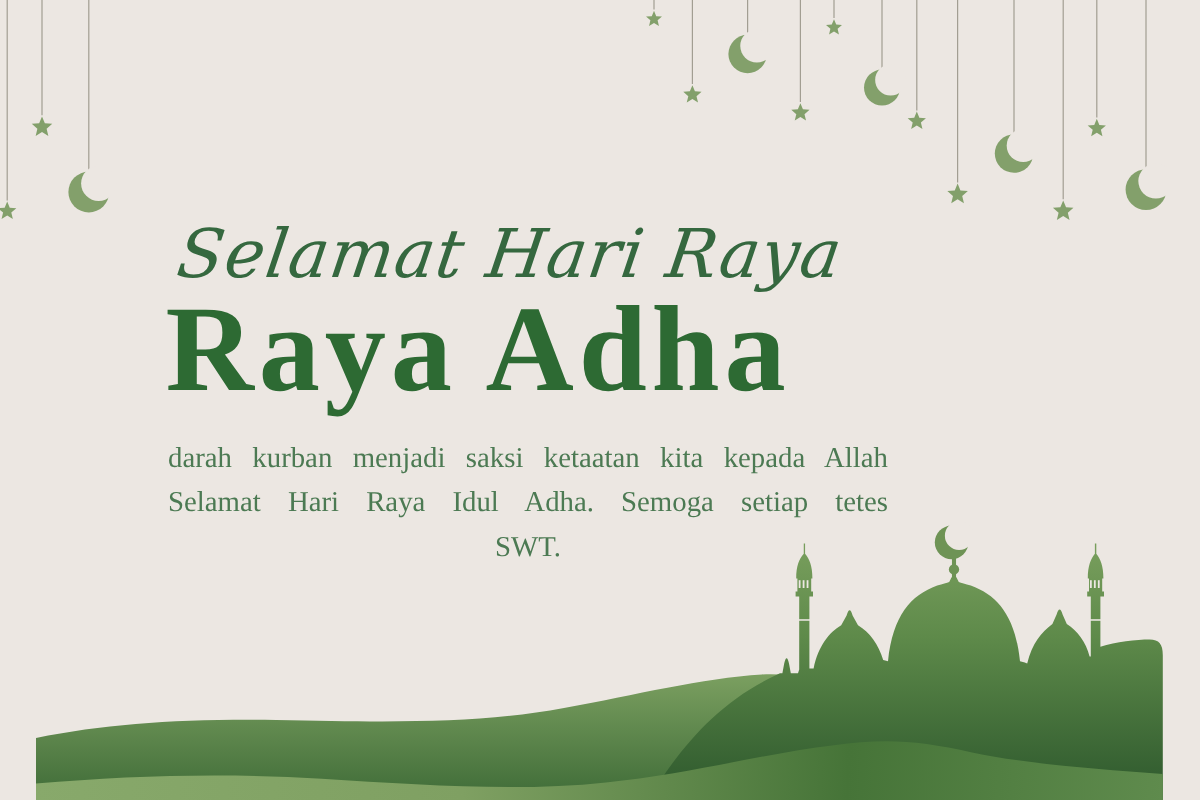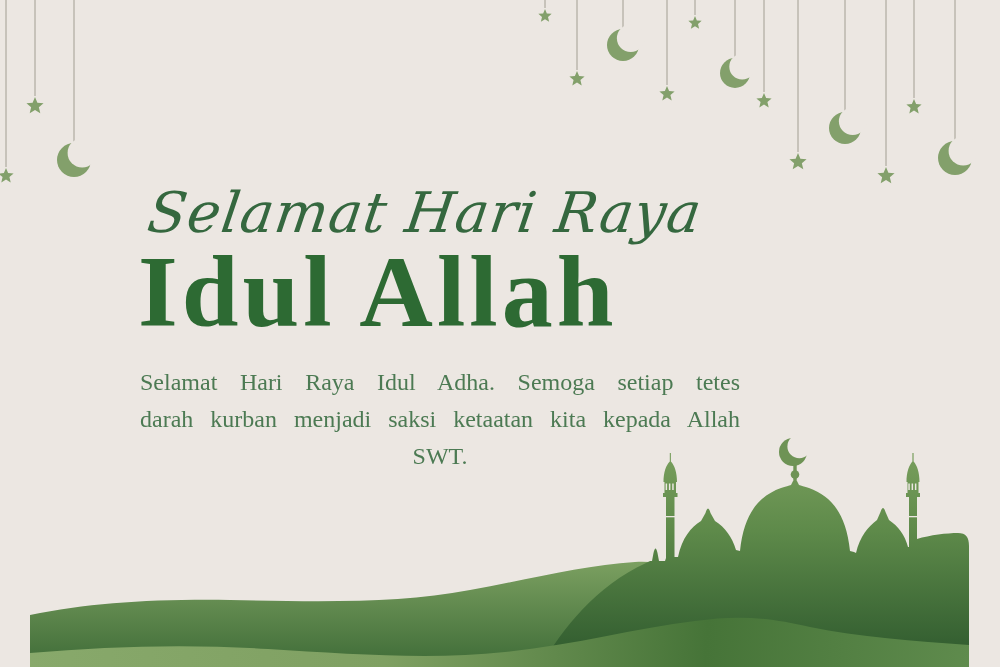--- a/index.html
+++ b/index.html
@@ -121,25 +121,25 @@
         <polygon points="914.00,99.00 916.12,104.09 921.61,104.53 917.42,108.11 918.70,113.47 914.00,110.60 909.30,113.47 910.58,108.11 906.39,104.53 911.88,104.09" fill="#83A06B"></polygon>
       </g>
       <line x1="955" y1="0" x2="955" y2="140" stroke="#A29E92" stroke-width="1"></line>
       <g>
         <circle cx="955" cy="158" r="17" fill="#83A06B"></circle>
         <circle cx="963.2" cy="150.9" r="14.6" fill="#ECE7E2"></circle>
       </g>
     </svg>
 
   <div class="script-title">Selamat Hari Raya</div>
-  <h1 class="main-title">Idul Allah</h1>
+  <h1 class="main-title">Raya Adha</h1>
 
   <div class="message">
+    <div class="mline just">darah kurban menjadi saksi ketaatan kita kepada Allah</div>
     <div class="mline just">Selamat Hari Raya Idul Adha. Semoga setiap tetes</div>
-    <div class="mline just">darah kurban menjadi saksi ketaatan kita kepada Allah</div>
     <div class="mline">SWT.</div>
   </div>
 
   <svg class="scene" viewBox="0 0 1000 667" xmlns="http://www.w3.org/2000/svg">
     <defs>
       <linearGradient id="gBack" gradientUnits="userSpaceOnUse" x1="0" y1="555" x2="0" y2="667">
         <stop offset="0" stop-color="#7FA363"></stop>
         <stop offset="1" stop-color="#3E6B37"></stop>
       </linearGradient>
       <linearGradient id="gMass" gradientUnits="userSpaceOnUse" x1="0" y1="440" x2="0" y2="667">

